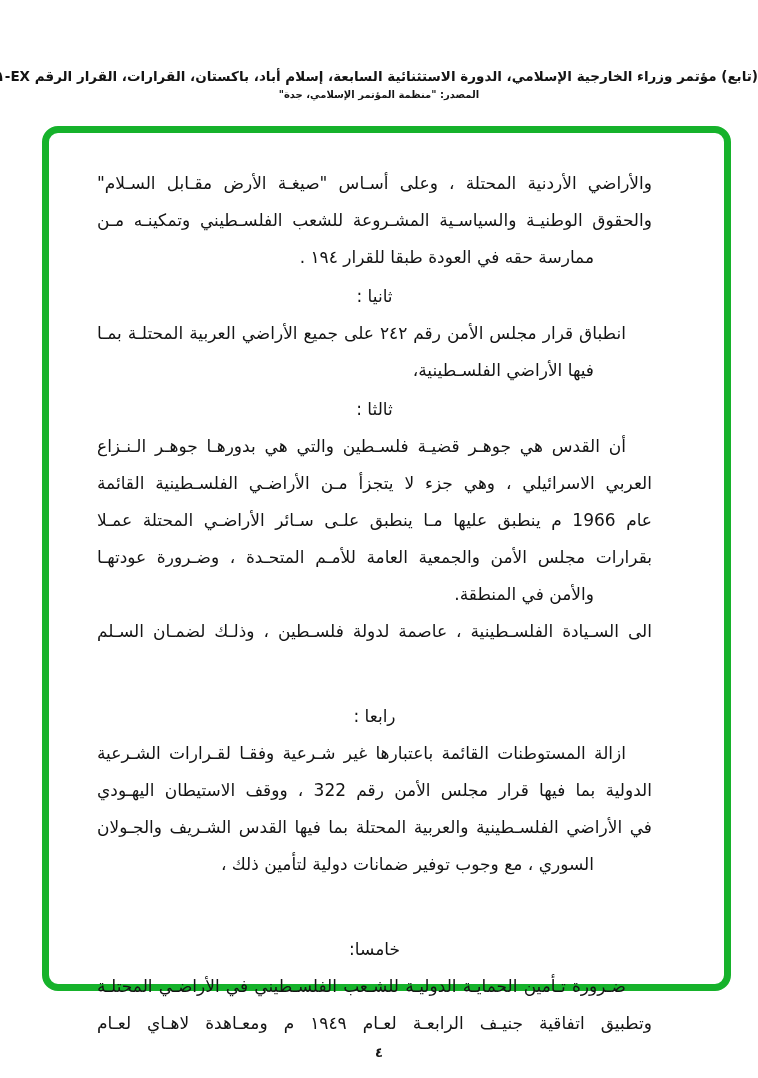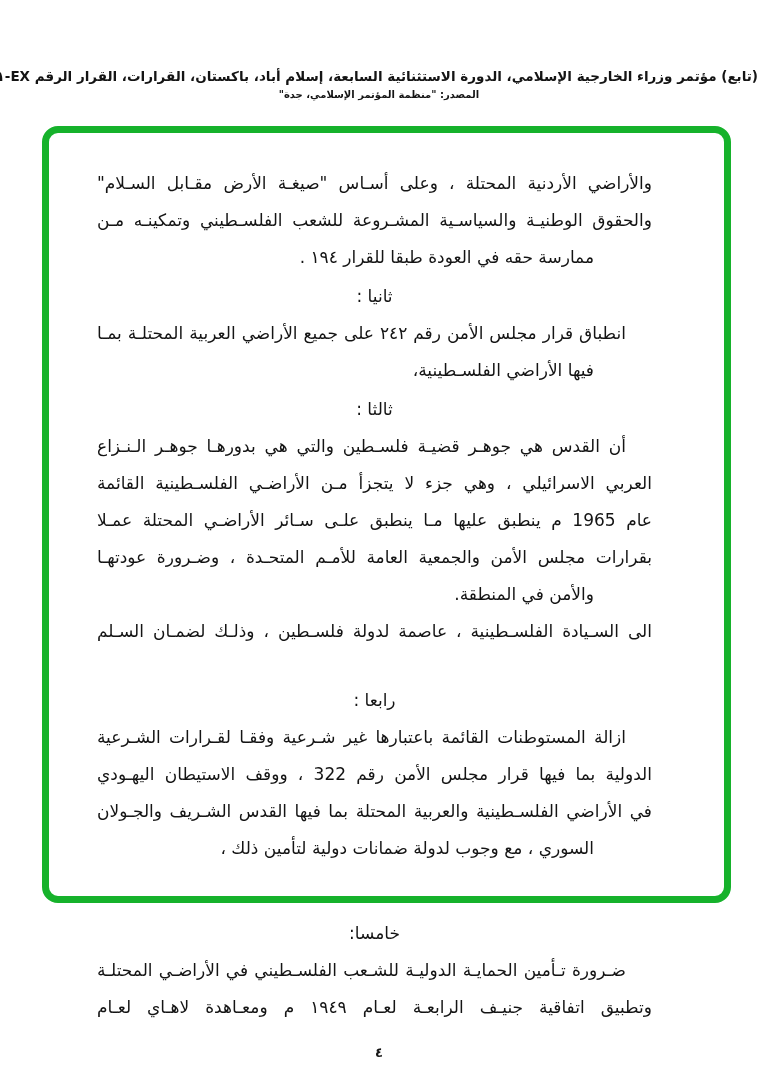--- a/index.html
+++ b/index.html
@@ -24,32 +24,32 @@
     white-space: nowrap;
   }
   .page-header .hline2 {
     font-size: 10px;
     font-weight: bold;
     margin-top: 5px;
   }
   .green-box {
     position: absolute;
     left: 42px; top: 126px;
-    width: 689px; height: 777px;
+    width: 689px; height: 865px;
     border: 7px solid #16b22b;
     border-radius: 16px;
     background: #ffffff;
   }
   .doc-body {
     direction: rtl;
     padding: 32px 72px 20px 48px;
     font-size: 17px;
   }
   .section + .section { margin-top: 2px; }
-  .sections .section:nth-child(4) { margin-top: 32px; }
+  .sections .section:nth-child(4) { margin-top: 48px; }
   .sections .section:nth-child(5) { margin-top: 48px; }
   .heading {
     text-align: center;
     line-height: 37px;
     font-size: 17px;
   }
   .line {
     line-height: 37px;
     text-align: justify;
     text-align-last: justify;
@@ -93,33 +93,33 @@
           <div class="para has-heading">
             <div class="line full">انطباق قرار مجلس الأمن رقم ٢٤٢ على جميع الأراضي العربية المحتلـة بمـا</div>
             <div class="line end">فيها الأراضي الفلسـطينية،</div>
           </div>
         </div>
         <div class="section">
           <div class="heading">ثالثا :</div>
           <div class="para has-heading">
             <div class="line full">أن القدس هي جوهـر قضيـة فلسـطين والتي هي بدورهـا جوهـر الـنـزاع</div>
             <div class="line full">العربي الاسرائيلي ، وهي جزء لا يتجزأ مـن الأراضـي الفلسـطينية القائمة</div>
-            <div class="line full">عام 1965 م ينطبق عليها مـا ينطبق علـى سـائر الأراضـي المحتلة عمـلا</div>
+            <div class="line full">عام 1966 م ينطبق عليها مـا ينطبق علـى سـائر الأراضـي المحتلة عمـلا</div>
             <div class="line full">بقرارات مجلس الأمن والجمعية العامة للأمـم المتحـدة ، وضـرورة عودتهـا</div>
             <div class="line end">والأمن في المنطقة.</div>
             <div class="line full">الى السـيادة الفلسـطينية ، عاصمة لدولة فلسـطين ، وذلـك لضمـان السـلم</div>
           </div>
         </div>
         <div class="section">
           <div class="heading">رابعا :</div>
           <div class="para has-heading">
             <div class="line full">ازالة المستوطنات القائمة باعتبارها غير شـرعية وفقـا لقـرارات الشـرعية</div>
             <div class="line full">الدولية بما فيها قرار مجلس الأمن رقم 322 ، ووقف الاستيطان اليهـودي</div>
             <div class="line full">في الأراضي الفلسـطينية والعربية المحتلة بما فيها القدس الشـريف والجـولان</div>
-            <div class="line end">السوري ، مع وجوب لدولة ضمانات دولية لتأمين ذلك ،</div>
+            <div class="line end">السوري ، مع وجوب توفير ضمانات دولية لتأمين ذلك ،</div>
           </div>
         </div>
         <div class="section">
           <div class="heading">خامسا:</div>
           <div class="para has-heading">
             <div class="line full">ضـرورة تـأمين الحمايـة الدوليـة للشـعب الفلسـطيني في الأراضـي المحتلـة</div>
             <div class="line full">وتطبيق اتفاقية جنيـف الرابعـة لعـام ١٩٤٩ م ومعـاهدة لاهـاي لعـام</div>
           </div>
         </div>
       </div>

